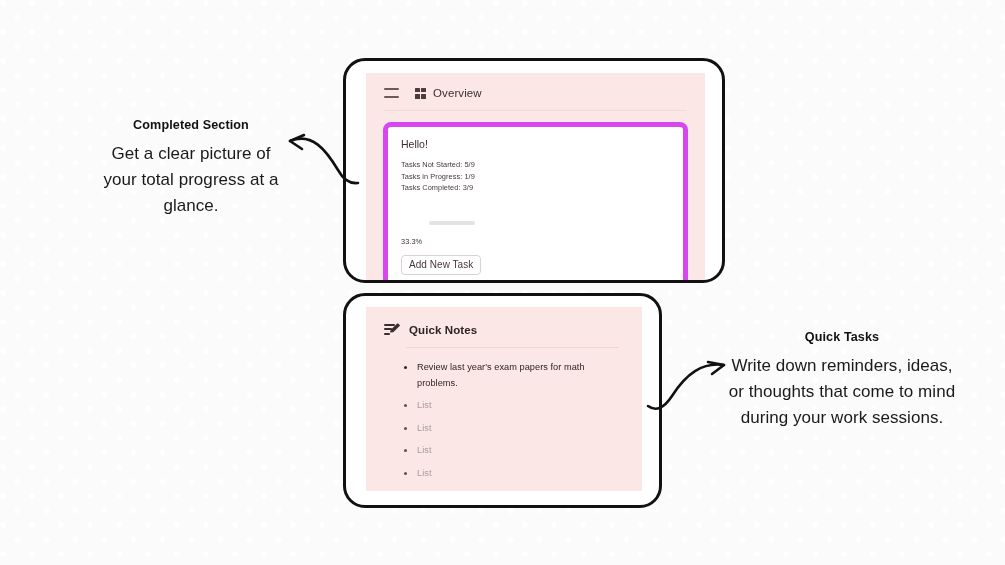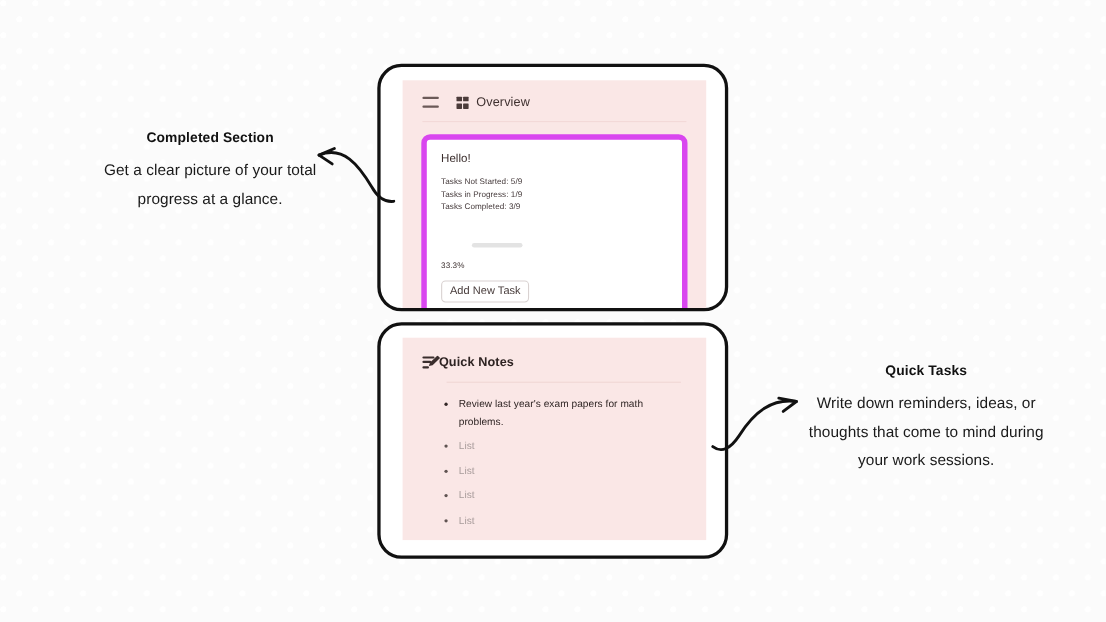--- a/index.html
+++ b/index.html
@@ -30,21 +30,21 @@
     position: absolute;
     background: #ffffff;
     border: 3px solid #111111;
     border-radius: 22px;
     box-sizing: border-box;
     overflow: hidden;
   }
   #device-overview {
     left: 343px;
     top: 58px;
-    width: 319px;
+    width: 382px;
     height: 225px;
   }
   #device-notes {
     left: 343px;
     top: 293px;
     width: 319px;
     height: 215px;
   }
 
   .panel {
@@ -197,20 +197,21 @@
   .new-page .np-label {
     font-size: 9.5px;
     color: #c9a9a7;
     letter-spacing: .1px;
   }
 
   
   .qn-header {
     display: flex;
     align-items: center;
+    gap: 10px;
     padding-left: 1px;
   }
   .edit-note-icon {
     width: 15px;
     height: 13px;
     position: relative;
     flex: none;
   }
   .edit-note-icon .ln {
     position: absolute;
@@ -279,21 +280,21 @@
     text-align: center;
   }
   .annotation .ann-title {
     font-size: 12.6px;
     font-weight: bold;
     color: #111111;
     margin-bottom: 9px;
     letter-spacing: .1px;
   }
   .annotation .ann-body {
-    font-size: 14px;
+    font-size: 17px;
     color: #1a1a1a;
     line-height: 26px;
     letter-spacing: .05px;
   }
   #annotation-overview {
     left: 94px;
     top: 118px;
     width: 194px;
   }
   #annotation-tasks {

